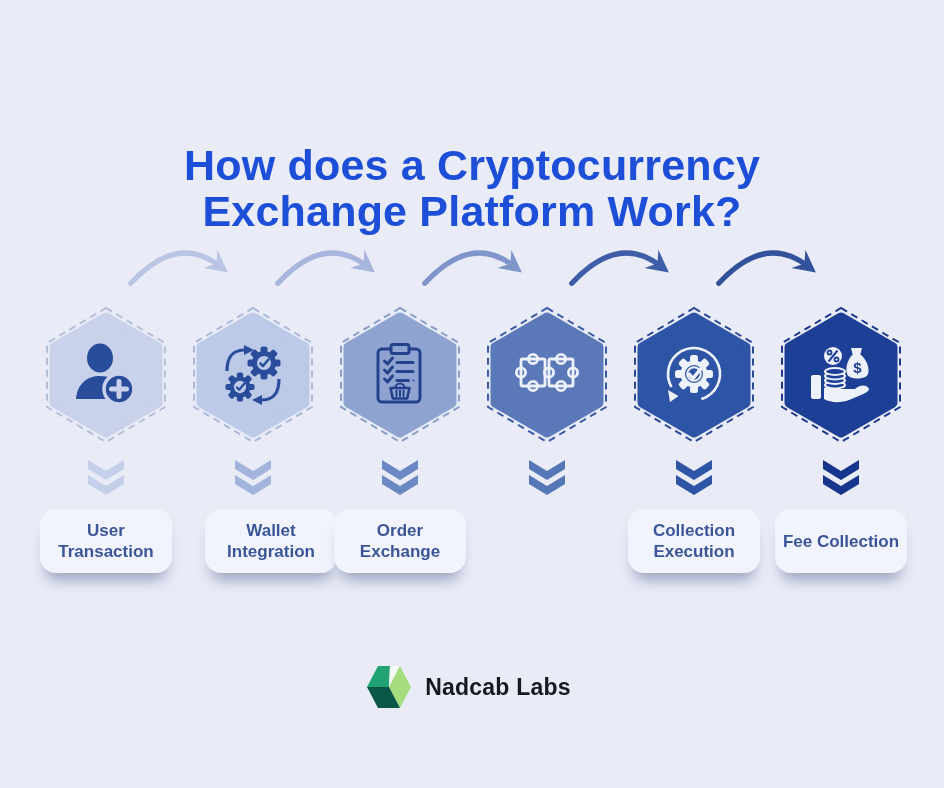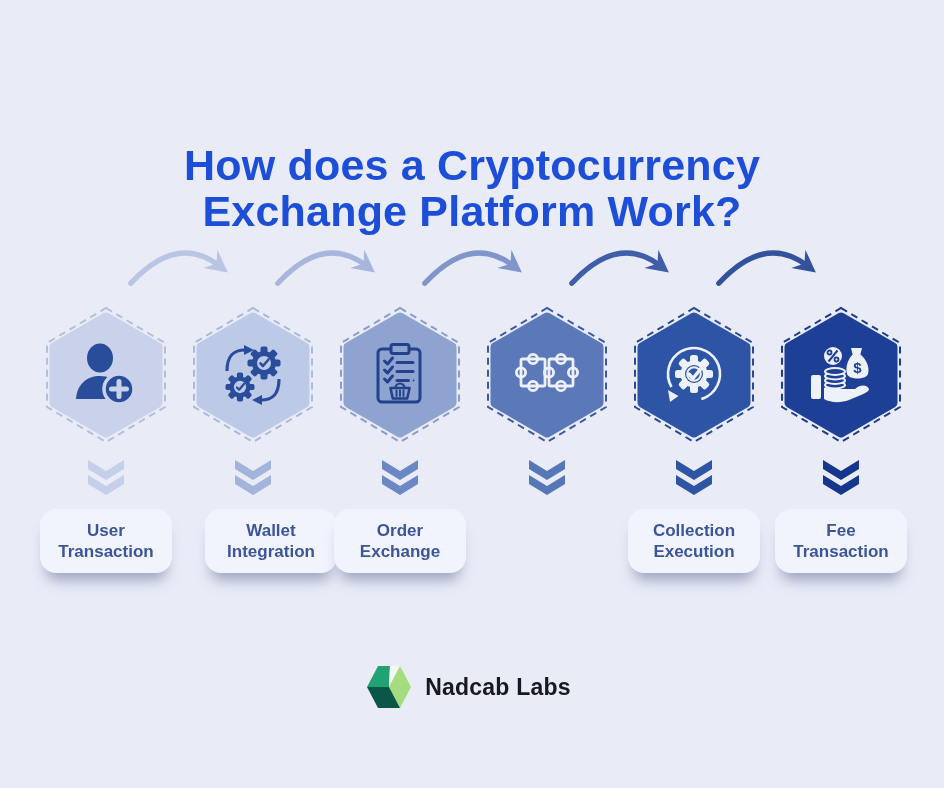--- a/index.html
+++ b/index.html
@@ -239,21 +239,21 @@
       </g>
     </svg>
   </div>
   <div class="chev" style="left:821px">
     <svg width="40" height="36" viewBox="0 0 40 36" fill="#16358c">
       <polygon points="2,0 20,11 38,0 38,9 20,20 2,9"></polygon>
       <polygon points="2,15 20,26 38,15 38,24 20,35 2,24"></polygon>
     </svg>
   </div>
   <div class="card" style="left:775px">
-    <span>Fee Transaction</span>
+    <span>Fee Collection</span>
   </div>
 
   <div class="logo-row">
     <span>
       <svg width="48" height="50" viewBox="0 0 48 50">
         <polygon points="2,25 13,4 25,4 24,25" fill="#21a273"></polygon>
         <polygon points="25,4 35,4 24,25" fill="#f4f8f2"></polygon>
         <polygon points="35,4 46,25 35,46 24,25" fill="#a5dc7e"></polygon>
         <polygon points="2,25 24,25 35,46 13,46" fill="#0b5747"></polygon>
       </svg>

